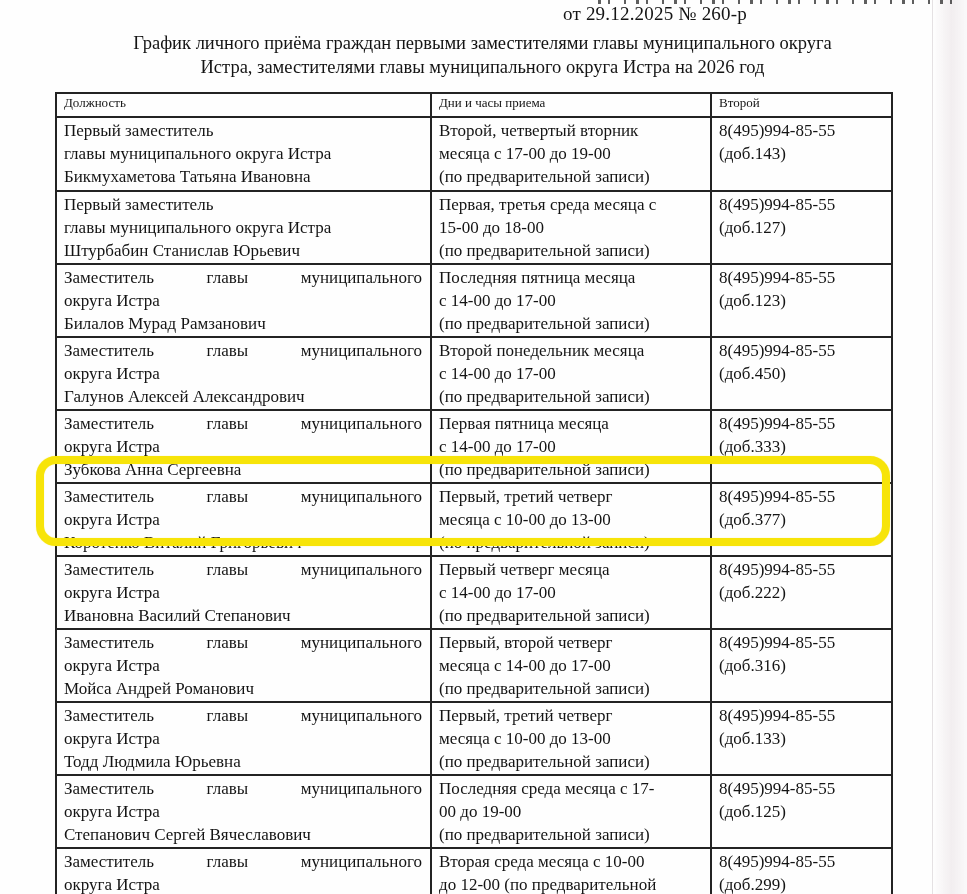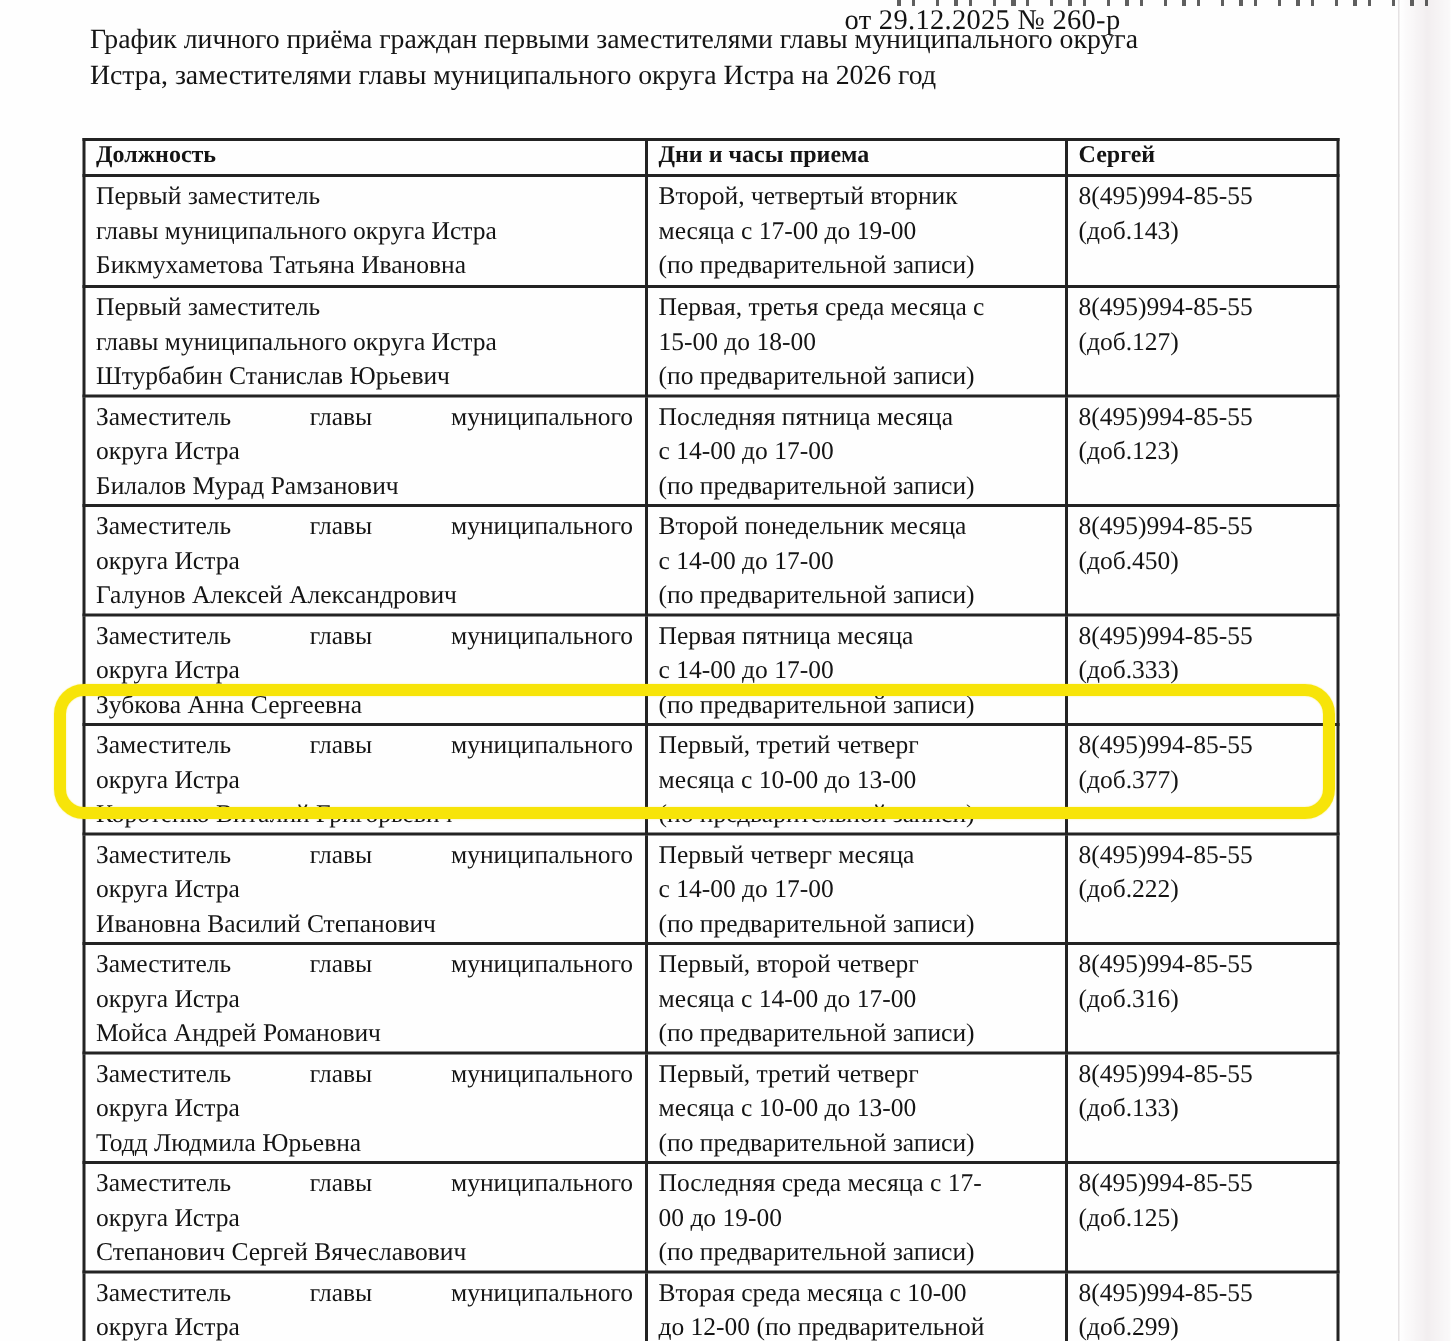--- a/index.html
+++ b/index.html
@@ -18,39 +18,39 @@
   
   .top-fragment{
     position:absolute;left:598px;top:0;width:362px;height:4px;opacity:.75;
     background:repeating-linear-gradient(90deg,#2a2a2a 0 3px,transparent 3px 10px,#2a2a2a 10px 12px,transparent 12px 26px,#2a2a2a 26px 28px,transparent 28px 38px);
   }
   .order-line{
     position:absolute;left:563px;top:3px;
     font-size:19px;letter-spacing:.2px;white-space:nowrap;
   }
   .doc-title{
-    position:absolute;left:60px;top:15px;width:845px;
-    font-size:18.5px;line-height:24px;
+    position:absolute;left:60px;top:31px;width:845px;
+    text-align:center;font-size:18.5px;line-height:24px;
   }
   .table-wrap{position:absolute;left:55px;top:92px;}
   table.schedule{
     border-collapse:collapse;table-layout:fixed;width:836px;
     font-size:17px;
   }
   table.schedule col.c1{width:375px;}
   table.schedule col.c2{width:280px;}
   table.schedule col.c3{width:181px;}
   table.schedule th, table.schedule td{
     border:2px solid #232323;
     vertical-align:top;text-align:left;
     padding:1px 8px 1px 7px;
     font-weight:normal;
     overflow:hidden;
   }
-  table.schedule th{height:20px;font-size:16px;font-weight:bold;}
+  table.schedule th{height:20px;font-size:13px;}
   table.schedule td{height:66px;line-height:23px;}
   tr.r1 td{height:70px;}
   tr.r2 td{height:64px;}
   tr.r5 td{height:64px;}
   tr.r6 td{height:68px;}
   tr.r11 td{height:68px;}
   .line{white-space:nowrap;}
   .line b{font-weight:normal;}
   
   .spread{display:flex;justify-content:space-between;white-space:nowrap;}
@@ -79,21 +79,21 @@
   <table class="schedule">
     <colgroup>
         <col class="c1">
         <col class="c2">
         <col class="c3">
       </colgroup>
     <thead>
       <tr>
         <th>Должность</th>
         <th>Дни и часы приема</th>
-        <th>Сергей</th>
+        <th>Второй</th>
       </tr>
     </thead>
     <tbody>
         <tr class="r1">
           <td>
             <div class="line">Первый заместитель</div>
             <div class="line">главы муниципального округа Истра</div>
             <div class="line"><b>Бикмухаметова</b> Татьяна Ивановна</div>
           </td>
           <td>

